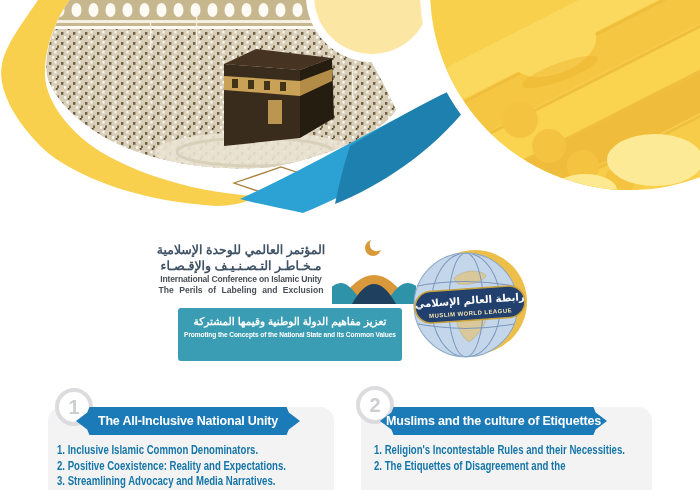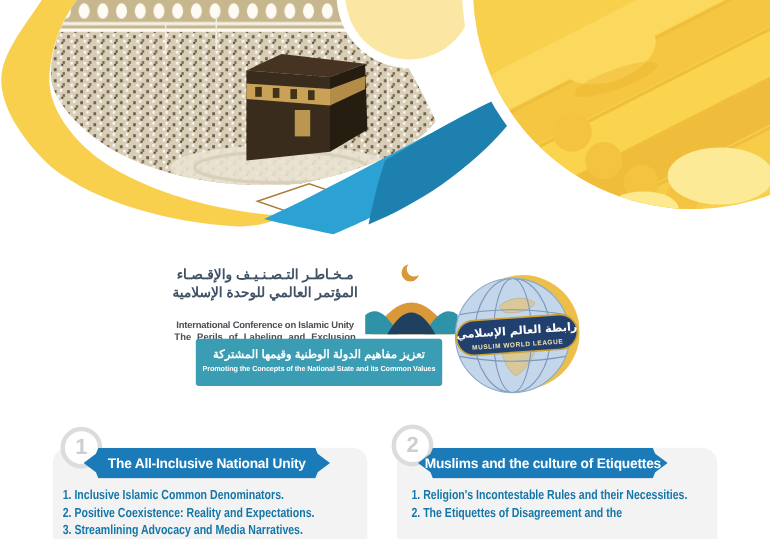--- a/index.html
+++ b/index.html
@@ -6,24 +6,24 @@
   .poster{
     position:relative;width:700px;height:490px;background:#fff;overflow:hidden;
     font-family:"Liberation Sans", sans-serif;
   }
   
   .hero{position:absolute;left:0;top:0;width:700px;height:228px;overflow:hidden;}
   
   .conf-logo{position:absolute;left:140px;top:238px;width:272px;}
   .conf-text{position:absolute;left:8px;top:4px;width:186px;text-align:center;}
   .conf-ar{direction:rtl;color:#3f5266;font-weight:bold;font-size:12.5px;line-height:16px;}
-  .conf-en1{color:#4a4f55;font-weight:bold;font-size:8.6px;letter-spacing:-0.2px;margin-top:16px;white-space:nowrap;}
+  .conf-en1{color:#4a4f55;font-weight:bold;font-size:8.6px;letter-spacing:-0.2px;margin-top:0;white-space:nowrap;}
   .conf-en2{color:#4a4f55;font-weight:bold;font-size:8.6px;word-spacing:3px;margin-top:1px;white-space:nowrap;}
   .emblem{position:absolute;left:192px;top:0;width:84px;height:66px;}
-  .teal-banner{position:absolute;left:38px;top:70px;width:224px;height:43px;background:#3b9db3;border-radius:3px;text-align:center;}
+  .teal-banner{position:absolute;left:38px;top:70px;width:224px;height:53px;background:#3b9db3;border-radius:3px;text-align:center;}
   .banner-ar{direction:rtl;color:#fff;font-weight:bold;font-size:10.5px;margin-top:7px;}
   .banner-en{color:#fff;font-weight:bold;font-size:6.6px;letter-spacing:-0.1px;margin-top:4px;white-space:nowrap;}
   .mwl-logo{position:absolute;left:413px;top:248px;width:114px;height:114px;}
   
   .card{position:absolute;top:407px;height:120px;background:#f3f3f4;border-radius:14px;}
   .card.c1{left:48px;width:286px;}
   .card.c2{left:361px;width:291px;}
   .badge{
     position:absolute;width:30px;height:30px;border-radius:50%;
     border:4px solid #dcdcde;background:#fff;color:#ccced2;
@@ -133,22 +133,22 @@
         <circle cx="583" cy="166" r="16" fill="#f4c440"></circle>
         <circle cx="620" cy="180" r="15" fill="#f4c440"></circle>
         <ellipse cx="655" cy="160" rx="48" ry="26" fill="#fdea97"></ellipse>
         <ellipse cx="585" cy="190" rx="32" ry="16" fill="#fde98f"></ellipse>
       </g>
     </svg>
   </div>
 
   <div class="conf-logo">
     <div class="conf-text">
+      <div class="conf-ar">المؤتمر العالمي للوحدة الإسلامية</div>
       <div class="conf-ar">مـخـاطـر التـصـنـيـف والإقـصـاء</div>
-      <div class="conf-ar">المؤتمر العالمي للوحدة الإسلامية</div>
       <div class="conf-en1">International Conference on Islamic Unity</div>
       <div class="conf-en2">The Perils of Labeling and Exclusion</div>
     </div>
     <svg class="emblem" viewBox="0 0 84 66">
       <circle cx="41" cy="10" r="8" fill="#d9993b"></circle>
       <circle cx="44.5" cy="6.5" r="6.8" fill="#ffffff"></circle>
       <path d="M6,66 Q42,8 78,66 Z" fill="#d9993b"></path>
       <path d="M-12,66 Q8,24 30,66 Z" fill="#2e93a8"></path>
       <path d="M54,66 Q76,24 98,66 Z" fill="#2e93a8"></path>
       <path d="M20,66 Q42,26 64,66 Z" fill="#20405f"></path>

